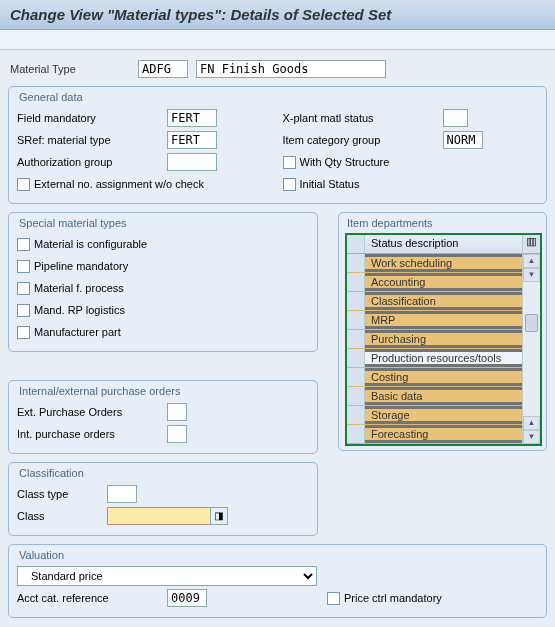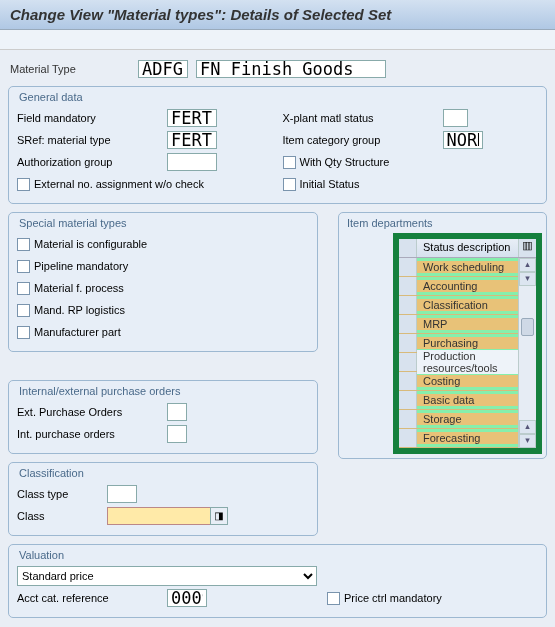--- a/index.html
+++ b/index.html
@@ -33,21 +33,21 @@
     align-items: center;
     gap: 8px;
     padding: 4px 2px 8px 2px;
   }
   .lbl { color: #333; }
   input.txt {
     border: 1px solid #8aa;
     background: #fff;
     height: 18px;
     font-family: monospace;
-    font-size: 17px;
+    font-size: 12px;
     padding: 1px 3px;
   }
   .group {
     border: 1px solid #9db8d1;
     border-radius: 5px;
     background: #e7eef7;
     margin-bottom: 8px;
     padding: 2px 8px 8px 8px;
   }
   .group-title {
@@ -99,24 +99,23 @@
     position: absolute; right: -2px; top: -1px;
     width: 18px; height: 18px;
     border:1px solid #8aa;
     background:#e8eef6;
     font-size:10px;
     text-align:center;
     line-height:16px;
   }
   
   .udtable {
-    border: 6px solid #15803d;
-    background: #86efac;
+    border: 2px solid #15803d;
+    background: #737373;
     font-size: 11px;
-    margin-left: 48px;
   }
   .udhead {
     display:flex;
     background: linear-gradient(#e8eef6,#d6e1ee);
     border-bottom:1px solid #aab;
   }
   .udhead .c1 { width:18px; border-right:1px solid #bcc; height:18px; background:#d8e2ee;}
   .udhead .c2 { flex:1; padding:2px 6px; }
   .udhead .c3 { width:18px; background:#d8e2ee; border-left:1px solid #bcc; text-align:center;}
   .udbody { position: relative; display:flex; }
@@ -132,20 +131,21 @@
   }
   .udrow .c1 { width:18px; height:100%; background:#d8e2ee; border-right:1px solid #bcc;}
   .udrow .c2 { flex:1; padding:0 6px; background:#e8c278; color:#333; }
   .udrow.unsel .c2 { background:#eef3f9; }
   select.combo {
     width: 300px;
     height: 20px;
     border:1px solid #8aa;
     background:#fff;
     font-size:11px;
+    padding-left:9px;
   }
 </style>
 </head>
 <body>
 
 <div class="titlebar">Change View "Material types": Details of Selected Set</div>
 <div class="subbar"></div>
 
 <div class="content">
 

